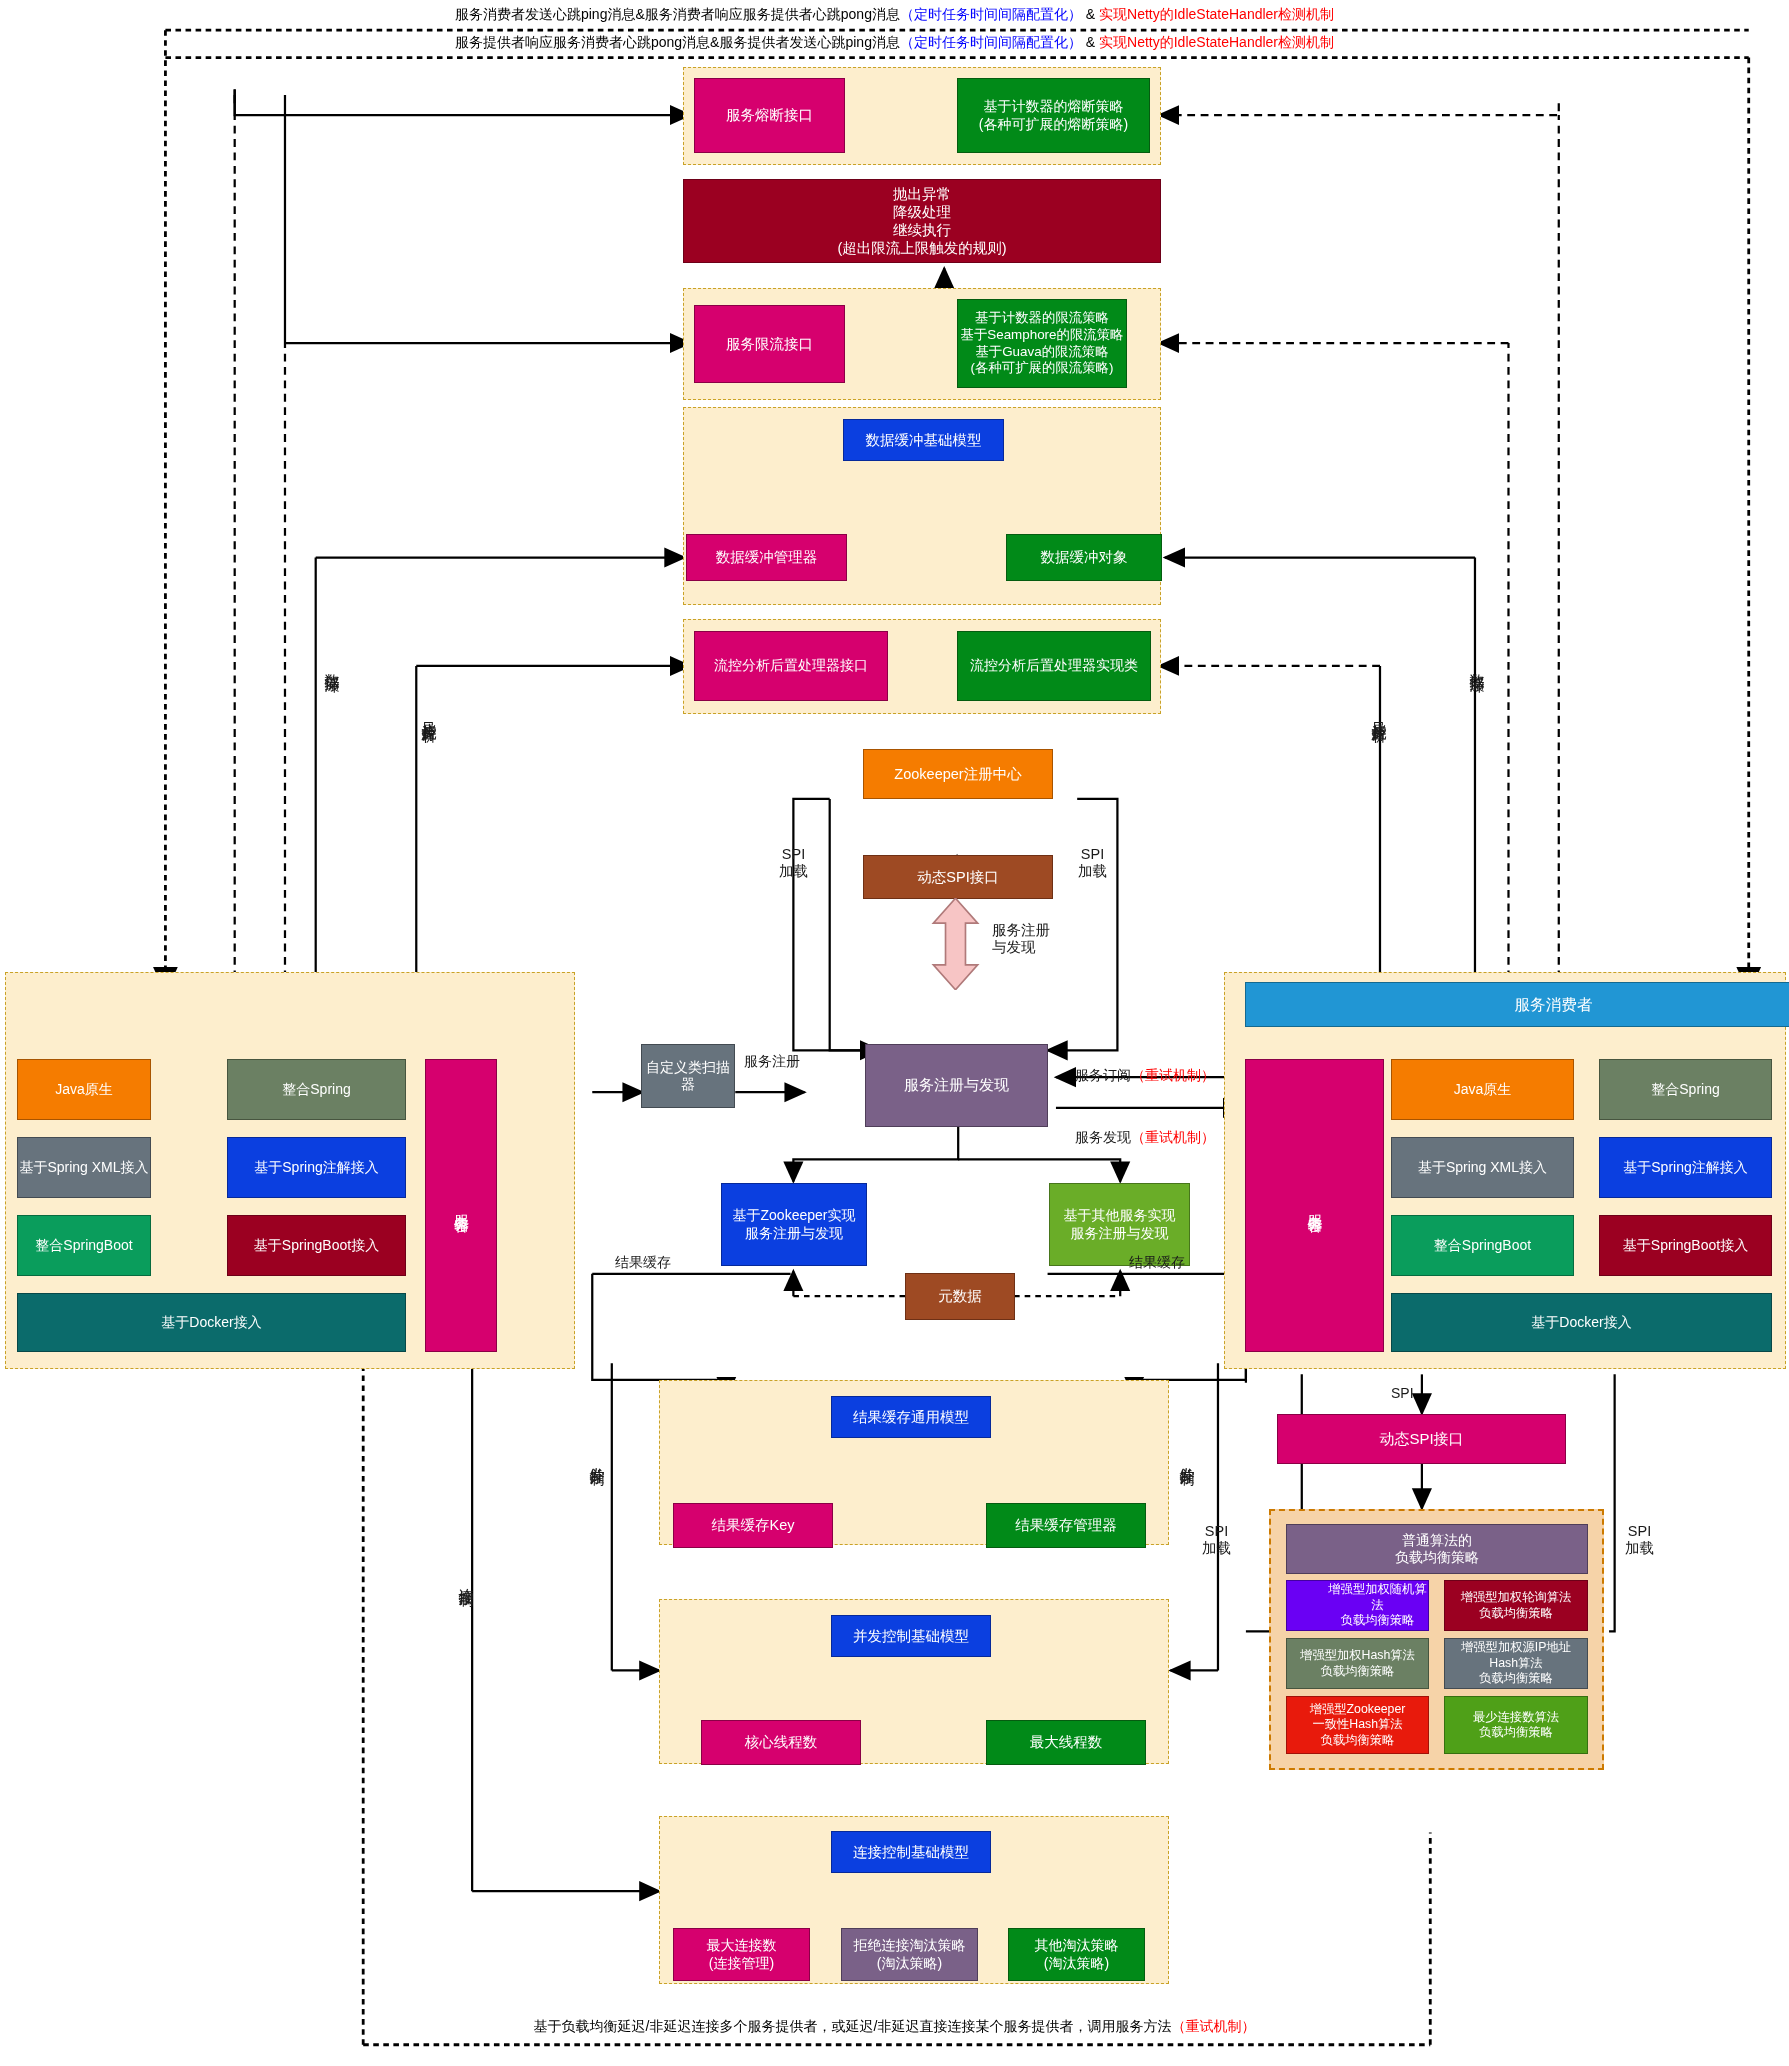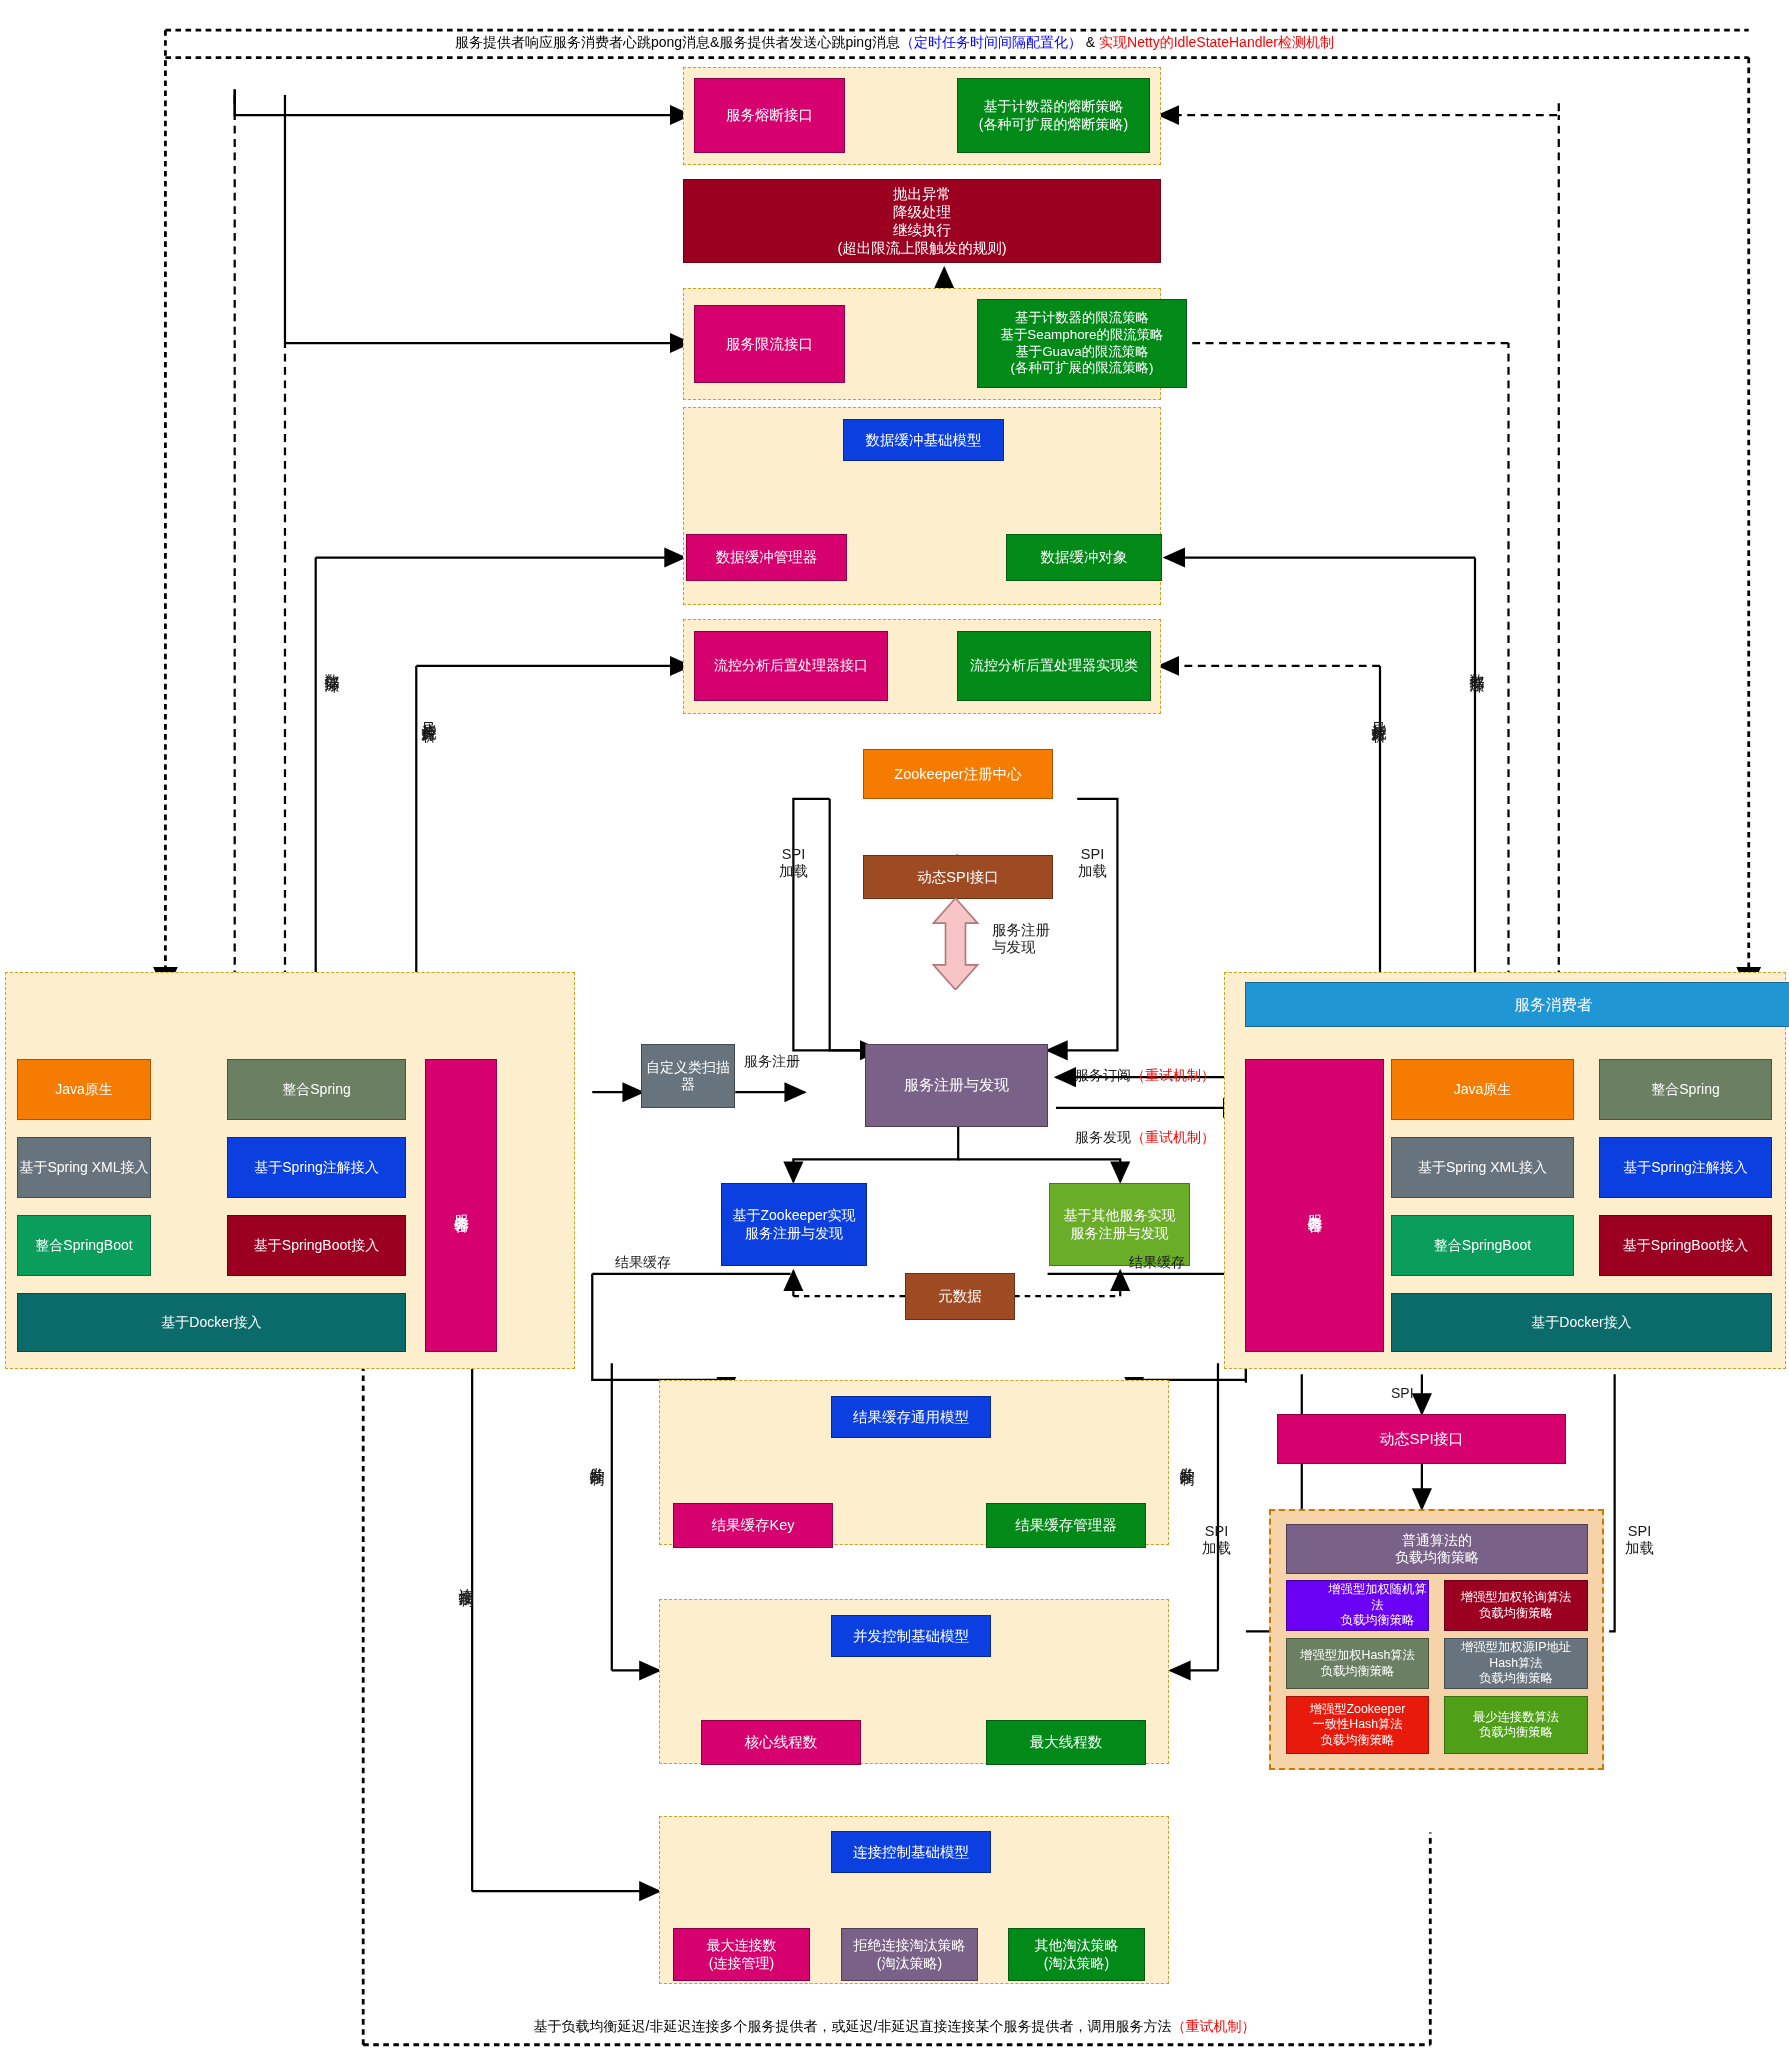--- a/index.html
+++ b/index.html
@@ -133,37 +133,40 @@
       <path d="M2230,2475 L2230,2440"></path>
       <path d="M2330,2460 L2330,2920 L2230,2920" fill="none"></path>
       <path d="M2890,2460 L2890,2920 L2880,2920" fill="none"></path>
 
       <path d="M650,3660 L2560,3660" stroke-dasharray="10,8" stroke-width="5"></path>
       <path d="M650,3660 L650,2440" stroke-dasharray="10,8" stroke-width="5"></path>
       <path d="M2560,3660 L2560,3280" stroke-dasharray="10,8" stroke-width="5"></path>
     </g>
   </svg>
 
+  <div class="topcap abs" style="left:0;top:5.6px;font-size:14px;">
+    <span>服务消费者发送心跳ping消息&amp;服务消费者响应服务提供者心跳pong消息</span><span class="blue">（定时任务时间间隔配置化）</span><span> &amp; </span><span class="red">实现Netty的IdleStateHandler检测机制</span>
+  </div>
   <div class="topcap abs" style="left:0;top:34px;font-size:14px;">
     <span>服务提供者响应服务消费者心跳pong消息&amp;服务提供者发送心跳ping消息</span><span class="blue">（定时任务时间间隔配置化）</span><span> &amp; </span><span class="red">实现Netty的IdleStateHandler检测机制</span>
   </div>
 
   <div class="abs grp" style="left:683px;top:67px;width:478px;height:98px;"></div>
   <div class="abs box" style="left:694px;top:78px;width:151px;height:75px;background:#d6006e;border:1.1px solid #8a0046;font-size:14.5px;">服务熔断接口</div>
   <div class="abs box" style="left:957px;top:78px;width:193px;height:75px;background:#018a18;border:1.1px solid #055c10;font-size:14px;">基于计数器的熔断策略
 (各种可扩展的熔断策略)</div>
 
   <div class="abs box" style="left:683px;top:179px;width:478px;height:84px;background:#9b0021;border:1.1px solid #6d0018;font-size:14.5px;">抛出异常
 降级处理
 继续执行
 (超出限流上限触发的规则)</div>
 
   <div class="abs grp" style="left:683px;top:288px;width:478px;height:112px;"></div>
   <div class="abs box" style="left:694px;top:305px;width:151px;height:78px;background:#d6006e;border:1.1px solid #8a0046;font-size:14.5px;">服务限流接口</div>
-  <div class="abs box" style="left:957px;top:299px;width:210px;height:89px;background:#018a18;border:1.1px solid #055c10;font-size:13.4px;margin-left:20px;">基于计数器的限流策略
+  <div class="abs box" style="left:957px;top:299px;width:170px;height:89px;background:#018a18;border:1.1px solid #055c10;font-size:13.4px;">基于计数器的限流策略
 基于Seamphore的限流策略
 基于Guava的限流策略
 (各种可扩展的限流策略)</div>
 
   <div class="abs grp" style="left:683px;top:407px;width:478px;height:198px;"></div>
   <div class="abs box" style="left:843px;top:419px;width:161px;height:42px;background:#0b3fe0;border:1.1px solid #06299a;font-size:14.5px;">数据缓冲基础模型</div>
   <div class="abs box" style="left:686px;top:534px;width:161px;height:47px;background:#d6006e;border:1.1px solid #8a0046;font-size:14.5px;">数据缓冲管理器</div>
   <div class="abs box" style="left:1006px;top:534px;width:156px;height:47px;background:#018a18;border:1.1px solid #055c10;font-size:14.5px;">数据缓冲对象</div>
 
   <div class="abs grp" style="left:683px;top:619px;width:478px;height:95px;"></div>

